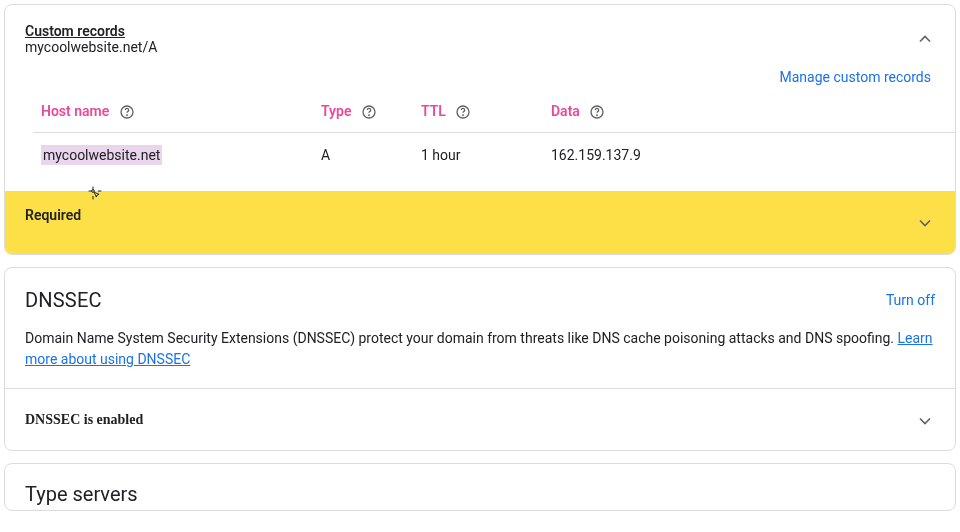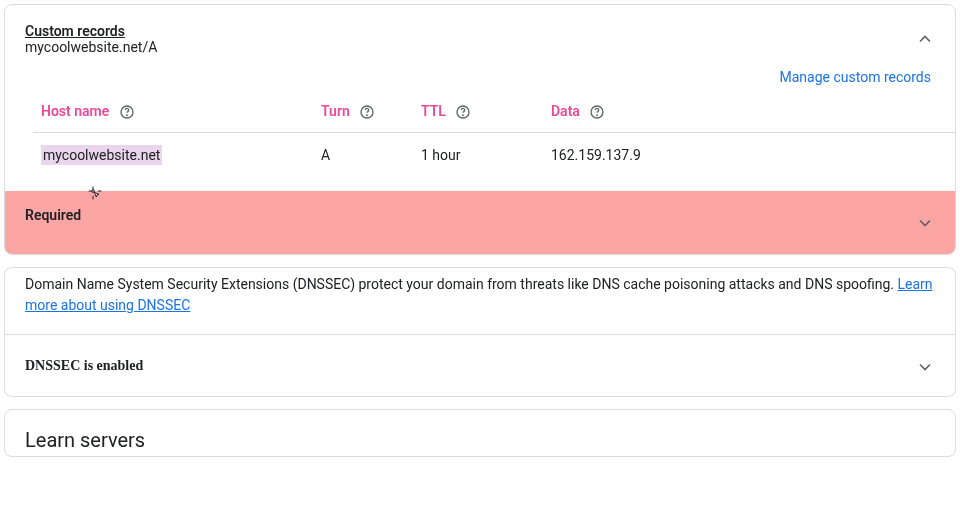--- a/index.html
+++ b/index.html
@@ -52,21 +52,21 @@
     .help-icon svg { width: 16px; height: 16px; }
     .host-highlight {
       background: #e9d5ec;
       padding: 2px 2px;
     }
     .col-host { width: 280px; }
     .col-type { width: 100px; }
     .col-ttl { width: 130px; }
     .col-data { }
     .required-section {
-      background: #fca5a5;
+      background: #fde047;
       padding: 16px 20px 18px 20px;
       display: flex;
       align-items: flex-start;
     }
     .required-section .titles { flex: 1; }
     .required-title { font-weight: 600; font-size: 14px; }
     .required-subtitle { font-size: 14px; margin-top: 4px; }
     .dnssec-header {
       display: flex;
       align-items: center;
@@ -127,21 +127,21 @@
           <span>Host name</span>
           <span class="help-icon">
             <svg viewBox="0 0 24 24" fill="none" stroke="currentColor" stroke-width="2">
                 <circle cx="12" cy="12" r="9"></circle>
                 <path d="M9.5 9a2.5 2.5 0 1 1 3.5 2.3c-.8.4-1 .9-1 1.7"></path>
                 <circle cx="12" cy="17" r="0.5" fill="currentColor"></circle>
               </svg>
           </span>
         </th>
         <th class="col-type">
-          <span>Turn</span>
+          <span>Type</span>
           <span class="help-icon">
             <svg viewBox="0 0 24 24" fill="none" stroke="currentColor" stroke-width="2">
                 <circle cx="12" cy="12" r="9"></circle>
                 <path d="M9.5 9a2.5 2.5 0 1 1 3.5 2.3c-.8.4-1 .9-1 1.7"></path>
                 <circle cx="12" cy="17" r="0.5" fill="currentColor"></circle>
               </svg>
           </span>
         </th>
         <th class="col-ttl">
           <span>TTL</span>
@@ -188,28 +188,32 @@
       <svg viewBox="0 0 24 24" fill="none" stroke="#202124" stroke-width="1.5">
           <path d="M9 3v4M9 17v4M3 9h4M17 9h4" stroke-linecap="round"></path>
           <circle cx="9" cy="9" r="2"></circle>
           <path d="M11 11l7 3-3 1-1 3-3-7z" fill="#fff" stroke="#202124"></path>
         </svg>
     </span>
   </div>
 </div>
 
 <div class="card">
+  <div class="dnssec-header">
+    <div class="dnssec-title">DNSSEC</div>
+    <a href="#" class="turnoff-link">Turn off</a>
+  </div>
   <div class="dnssec-desc">
     <span>Domain Name System Security Extensions (DNSSEC) protect your domain from threats like DNS cache poisoning attacks and DNS spoofing. </span><a href="#">Learn more about using DNSSEC</a>
   </div>
   <div class="enabled-row">
     <div class="enabled-title">DNSSEC is enabled</div>
     <span class="chevron">
       <svg viewBox="0 0 24 24" fill="none" stroke="currentColor" stroke-width="2">
           <polyline points="6 9 12 15 18 9"></polyline>
         </svg>
     </span>
   </div>
 </div>
 
 <div class="nameservers-card">
-  <div class="nameservers-title">Learn servers</div>
+  <div class="nameservers-title">Type servers</div>
 </div>
 
 </body></html>

